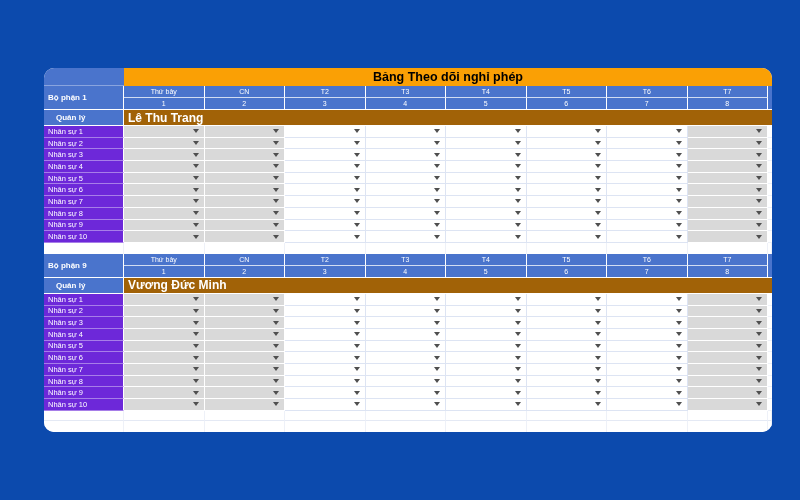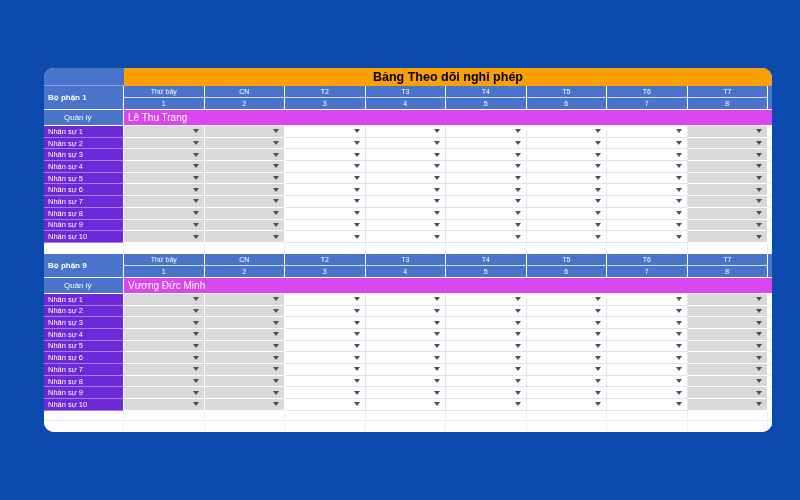--- a/index.html
+++ b/index.html
@@ -33,25 +33,25 @@
     background:#4A74CC; color:#fff; font-size:7px; justify-content:center;
     border-right:1px solid #fff;
   }
   .day { border-bottom:1px solid rgba(255,255,255,.75); }
   .num { border-bottom:1px solid #fff; }
   .hsliver { grid-column:10; grid-row:1 / 3; background:#4A74CC; border-bottom:1px solid #fff; }
 
   
   .manager-row { grid-template-columns:80px 1fr; height:16px; }
   .mlabel {
-    background:#4A74CC; color:#fff; font-size:8px; font-weight:normal;
-    padding-left:20px; border-right:1px solid #fff; border-bottom:1px solid #fff;
+    background:#4A74CC; color:#fff; font-size:8px; font-weight:bold;
+    padding-left:12px; border-right:1px solid #fff; border-bottom:1px solid #fff;
   }
   .mname {
-    background:#d946ef; color:#fff; font-size:10px; font-weight:normal;
+    background:#a16207; color:#fff; font-size:12px; font-weight:bold;
     padding-left:4px; border-bottom:1px solid #fff;
   }
 
   
   .data-row { height:11.7px; }
   .slabel {
     background:#6d28d9; color:#fff; font-size:7.5px; padding-left:4px;
     border-right:1px solid #fff; border-bottom:1px solid rgba(255,255,255,.4);
   }
   .dd { position:relative; background:#fff; border-right:1px solid #dde4f3; border-bottom:1px solid #dde4f3; }

